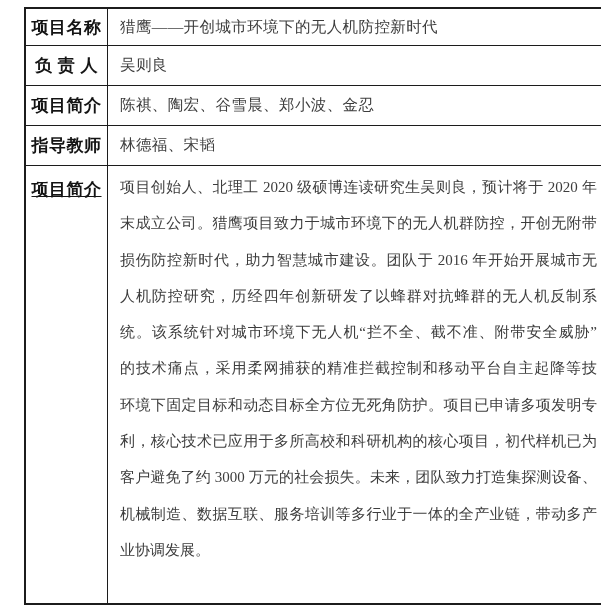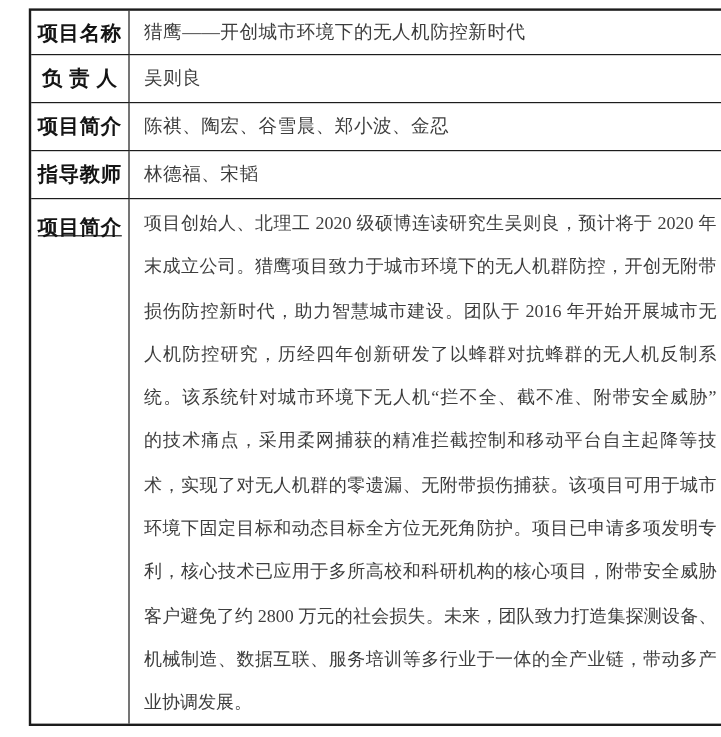--- a/index.html
+++ b/index.html
@@ -96,22 +96,21 @@
     <div class="cell value-cell">林德福、宋韬</div>
 
     <div class="cell label-cell top-align no-bottom">项目简介</div>
     <div class="cell value-cell para no-bottom">
       <div class="para-line">项目创始人、北理工 2020 级硕博连读研究生吴则良，预计将于 2020 年</div>
       <div class="para-line">末成立公司。猎鹰项目致力于城市环境下的无人机群防控，开创无附带</div>
       <div class="para-line">损伤防控新时代，助力智慧城市建设。团队于 2016 年开始开展城市无</div>
       <div class="para-line">人机防控研究，历经四年创新研发了以蜂群对抗蜂群的无人机反制系</div>
       <div class="para-line">统。该系统针对城市环境下无人机“拦不全、截不准、附带安全威胁”</div>
       <div class="para-line">的技术痛点，采用柔网捕获的精准拦截控制和移动平台自主起降等技</div>
-      <div class="para-line">术，实现了对无人机群的零遗漏、无附带损伤捕获。该项目可用于城市</div>
       <div class="para-line">环境下固定目标和动态目标全方位无死角防护。项目已申请多项发明专</div>
-      <div class="para-line">利，核心技术已应用于多所高校和科研机构的核心项目，附带安全威胁</div>
-      <div class="para-line">客户避免了约 2800 万元的社会损失。未来，团队致力打造集探测设备、</div>
+      <div class="para-line">利，核心技术已应用于多所高校和科研机构的核心项目，初代样机已为</div>
+      <div class="para-line">客户避免了约 3000 万元的社会损失。未来，团队致力打造集探测设备、</div>
       <div class="para-line">机械制造、数据互联、服务培训等多行业于一体的全产业链，带动多产</div>
       <div class="para-line last-line">业协调发展。</div>
     </div>
 
   </div>
 </div>
 
 </body></html>

